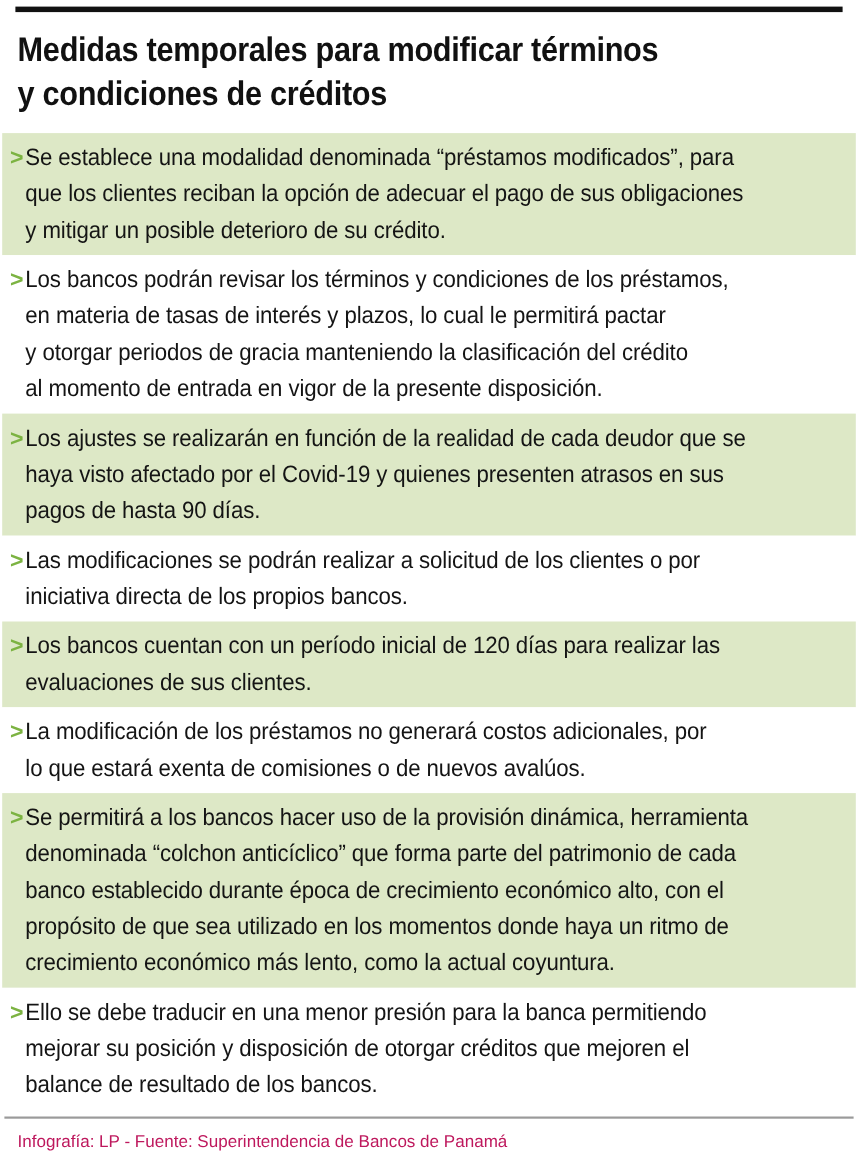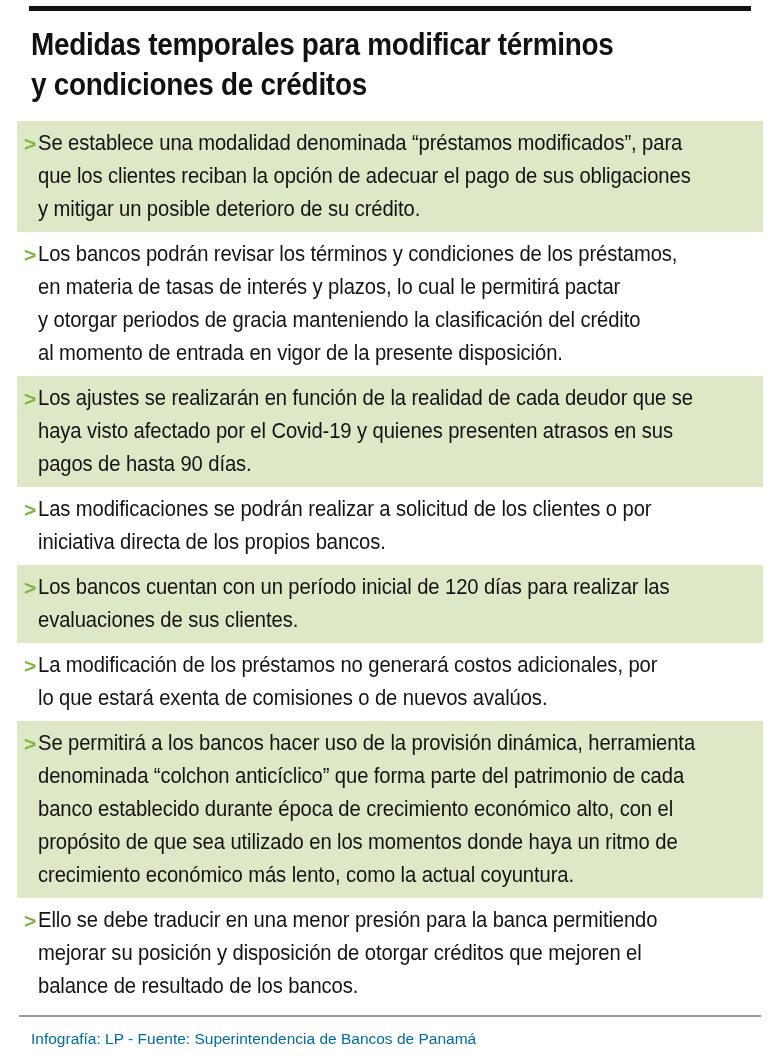--- a/index.html
+++ b/index.html
@@ -13,21 +13,21 @@
     font-family: "Liberation Sans", "DejaVu Sans", sans-serif;
     color: #1a1a1a;
     overflow: hidden;
     position: relative;
   }
 
   .infographic {
     width: 780px;
     height: 924px;
     box-sizing: border-box;
-    padding: 0 29px;
+    padding: 0 14px;
     display: flex;
     flex-direction: column;
   }
 
   
   .top-rule {
     height: 5px;
     background: #111111;
     margin: 6px 0 0 0;
     flex: none;
@@ -101,21 +101,21 @@
   }
   .footer-rule {
     height: 2px;
     background: #9a9a9a;
     margin: 6px 2px 0 2px;
   }
   .footer-text {
     font-family: "Liberation Sans", "DejaVu Sans", sans-serif;
     font-size: 15.5px;
     line-height: 20px;
-    color: #0369a1;
+    color: #be185d;
     padding: 12px 2px 0 14px;
   }
 </style>
 </head>
 <body>
 
 <div class="infographic">
 
   <div class="top-rule"></div>
 

